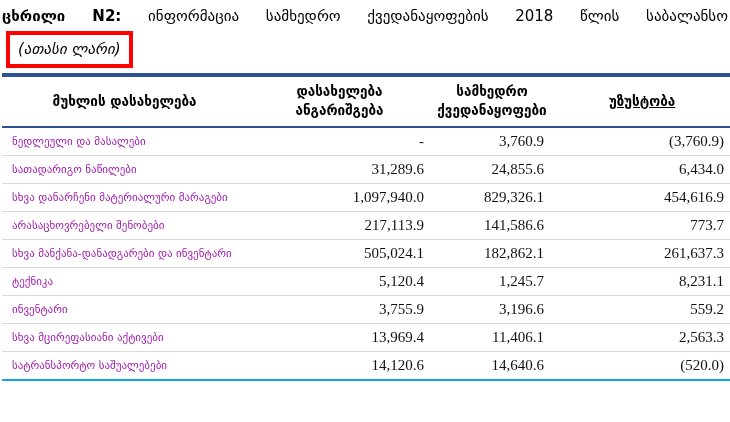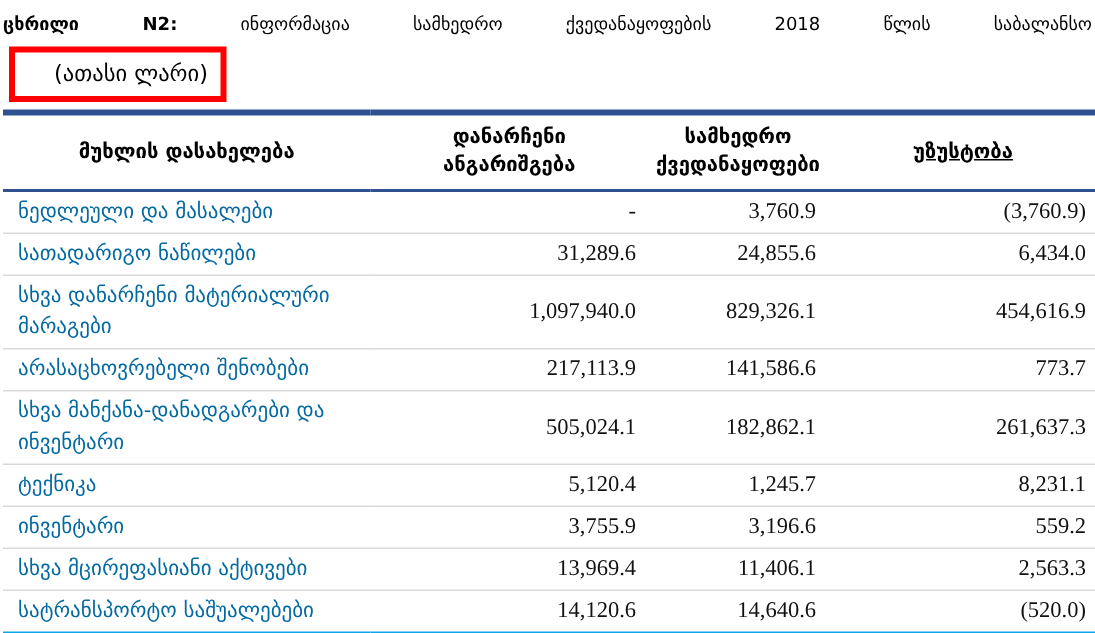--- a/index.html
+++ b/index.html
@@ -13,39 +13,40 @@
     color: #000000;
   }
   .page {
     width: 730px;
     box-sizing: border-box;
     padding: 3px 2px 0 2px;
   }
   
   .title-block { width: 726px; }
   .title-line1 {
-    font-size: 12px;
+    font-size: 15px;
     line-height: 26px;
     text-align: justify;
     text-align-last: justify;
     white-space: normal;
   }
   .title-prefix { font-weight: bold; }
   .title-line2 {
     font-size: 15px;
     line-height: 26px;
     margin-top: 2px;
     display: flex;
     align-items: center;
   }
   .unit-box {
     display: inline-block;
     border: 4px solid #FF0000;
-    padding: 1px 8px 2px 26px;
+    padding: 1px 8px 2px 8px;
     margin-left: 4px;
+    font-style: italic;
   }
   
   table.report {
     width: 730px;
     border-collapse: collapse;
     table-layout: fixed;
     margin-top: 5px;
   }
   col.c1 { width: 245px; }
   col.c2 { width: 185px; }
@@ -60,25 +61,25 @@
     vertical-align: middle;
     padding: 5px 0 6px 0;
     line-height: 19px;
     color: #000000;
   }
   thead th .hwrap { display: inline-block; max-width: 118px; }
   thead th.h1 .hwrap { max-width: 200px; }
   thead th.h4 .hwrap { max-width: 150px; text-decoration: underline; }
   tbody td {
     border-bottom: 1px solid #D9D9D9;
-    font-size: 14px;
+    font-size: 11px;
     line-height: 21px;
     vertical-align: middle;
     padding: 3px 0;
-    color: #0369a1;
+    color: #a21caf;
   }
   td.name { text-align: left; padding-left: 10px; padding-right: 6px; }
   td.num {
     text-align: right;
     padding-right: 8px;
     font-family: "Liberation Serif", serif;
     font-size: 15px;
     color: #111111;
   }
   tr.last-data td { border-bottom: 2px solid #0ea5e9; }
@@ -103,21 +104,21 @@
   <table class="report">
     <colgroup>
       <col class="c1">
         <col class="c2">
         <col class="c3">
         <col class="c4">
     </colgroup>
     <thead>
       <tr>
         <th class="h1"><span class="hwrap">მუხლის დასახელება</span></th>
-        <th class="h2"><span class="hwrap">დანარჩენი ანგარიშგება</span></th>
+        <th class="h2"><span class="hwrap">დასახელება ანგარიშგება</span></th>
         <th class="h3"><span class="hwrap">სამხედრო ქვედანაყოფები</span></th>
         <th class="h4"><span class="hwrap">უზუსტობა</span></th>
       </tr>
     </thead>
     <tbody>
       <tr>
         <td class="name">ნედლეული და მასალები</td>
         <td class="num">-</td>
         <td class="num">3,760.9</td>
         <td class="num">(3,760.9)</td>

